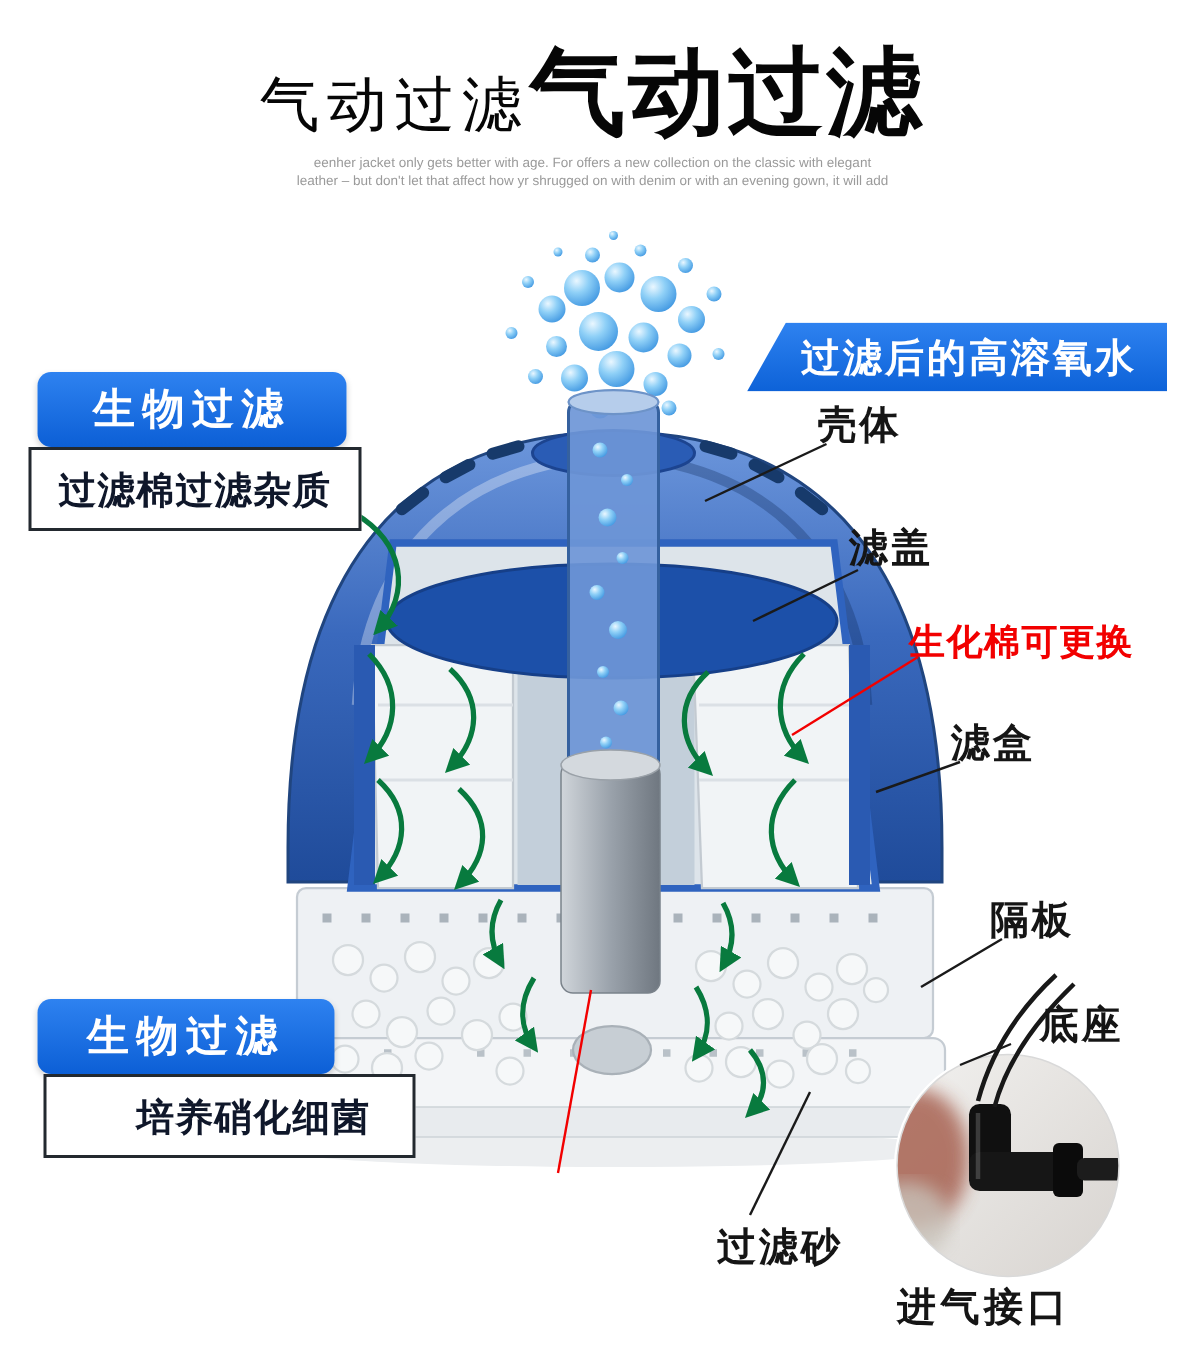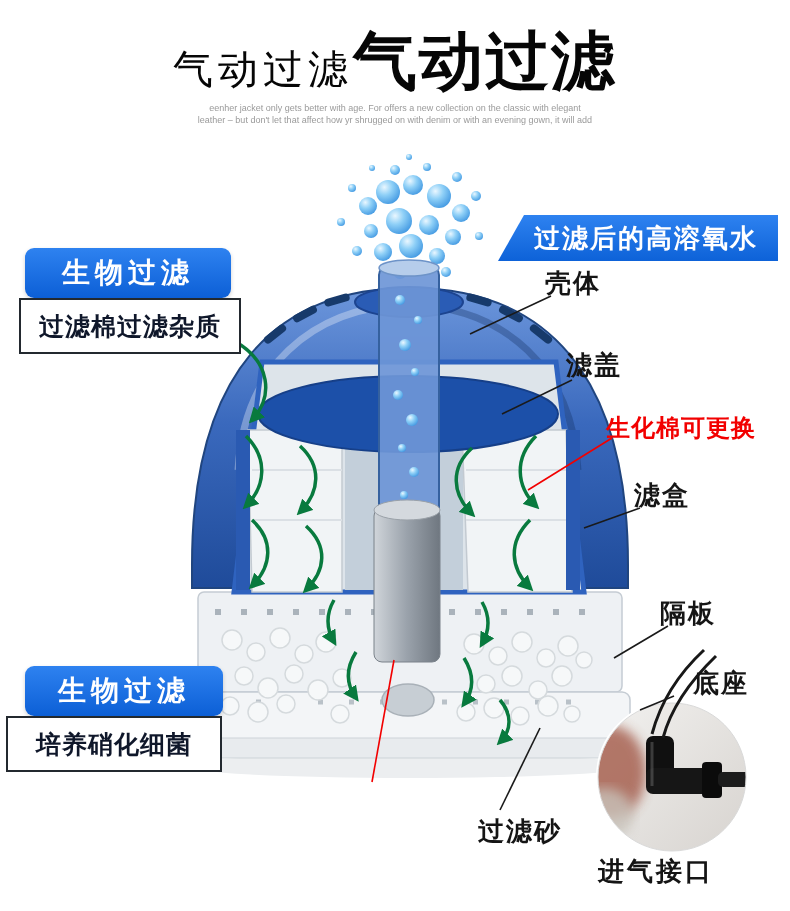--- a/index.html
+++ b/index.html
@@ -284,21 +284,21 @@
 
   <div class="callout blue" style="left:25px; top:248px; width:206px; height:50px;">
     <span>生物过滤</span>
   </div>
   <div class="callout white" style="left:19px; top:298px; width:218px; height:52px;">
     <span>过滤棉过滤杂质</span>
   </div>
   <div class="callout blue" style="left:25px; top:666px; width:198px; height:50px;">
     <span>生物过滤</span>
   </div>
-  <div class="callout white" style="left:6px; top:716px; width:212px; height:52px;">
+  <div class="callout white" style="left:29px; top:716px; width:212px; height:52px;padding-left:32px;">
     <span>培养硝化细菌</span>
   </div>
 
   <div class="lbl" style="left:545px; top:266px;">壳体</div>
   <div class="lbl" style="left:566px; top:348px;">滤盖</div>
   <div class="lbl red" style="left:606px; top:412px;">生化棉可更换</div>
   <div class="lbl" style="left:634px; top:478px;">滤盒</div>
   <div class="lbl" style="left:660px; top:596px;">隔板</div>
   <div class="lbl" style="left:666px; top:666px;margin-left:27px;">底座</div>
   <div class="lbl" style="left:478px; top:814px;">过滤砂</div>

